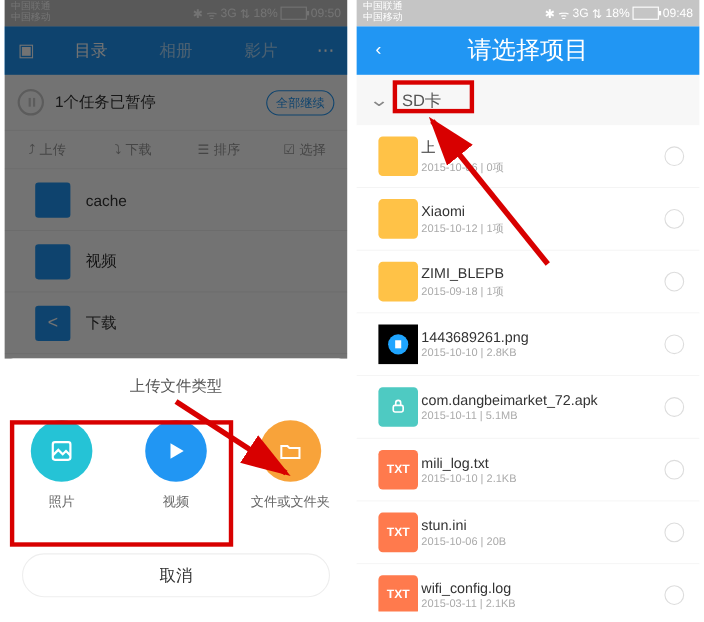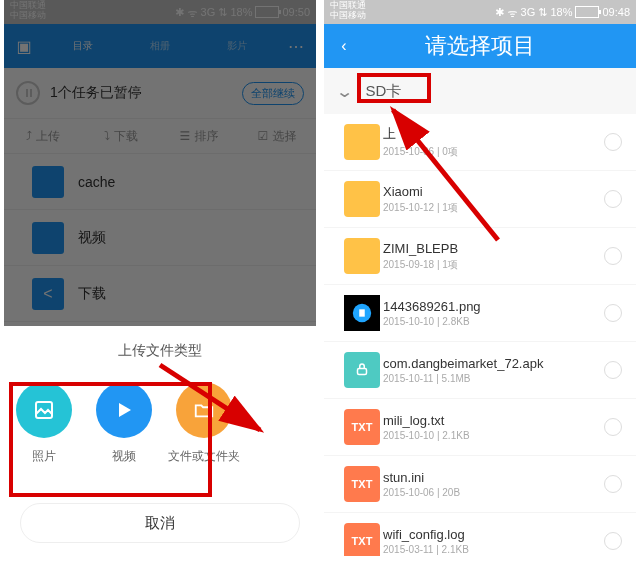--- a/index.html
+++ b/index.html
@@ -12,41 +12,41 @@
   
   .statusbar { height: 24px; background: #c5c5c5; color: #fff; font-size: 10px; display: flex; padding: 0 6px; }
   .statusbar .carriers { line-height: 10px; font-size: 9px; }
   .statusbar .spacer { flex: 1; }
   .statusbar .right-icons { display: flex; align-items: center; gap: 3px; font-size: 11px; }
   .battery { display:inline-block; width: 24px; height: 12px; border: 1px solid #fff; position: relative; }
   .battery::after { content:""; position:absolute; right:-3px; top:3px; width:2px; height:4px; background:#fff; }
 
   
   .topbar { height: 44px; background: #2196f3; color: #fff; display: flex; align-items: center; position: relative; }
-  .topbar .tab { flex:1; text-align:center; font-size:10px; opacity:.6; }
+  .topbar .tab { flex:1; text-align:center; font-size:15px; opacity:.6; }
   .topbar .tab.active { opacity:1; font-weight:500; }
   .topbar .iconbtn { width:40px; text-align:center; font-size:16px; }
   .topbar.rtitle .title { position:absolute; left:0; right:0; text-align:center; font-size:22px; }
 
   
   .pause-row { height:50px; display:flex; align-items:center; padding:14px 12px; background:#fff; font-size:14px; color:#333; }
   .pause-row .circle { width:24px; height:24px; border:2px solid #ccc; border-radius:50%; margin-right:10px; position:relative; }
   .pause-row .circle::before, .pause-row .circle::after { content:""; position:absolute; top:6px; width:2px; height:8px; background:#ccc; }
   .pause-row .circle::before { left:8px; } .pause-row .circle::after { left:12px; }
   .pause-row .pill { margin-left:auto; border:1px solid #2196f3; color:#2196f3; font-size:11px; padding:3px 8px; border-radius:12px; }
   .actionrow { height:36px; display:flex; background:#fff; border-top:1px solid #f0f0f0; border-bottom:1px solid #f0f0f0; }
   .actionrow .act { flex:1; display:flex; align-items:center; justify-content:center; gap:4px; font-size:12px; color:#999; }
   .listrow { height:56px; display:flex; align-items:center; padding:0 28px; background:#fff; border-bottom:1px solid #f0f0f0; }
   .listrow .sq { width:32px; height:32px; background:#2196f3; border-radius:3px; margin-right:14px; display:flex; align-items:center; justify-content:center; color:#fff; font-size:16px; }
   .listrow .label { font-size:14px; color:#333; }
 
   
   .sheet { position:absolute; left:0; right:0; bottom:0; height:230px; background:#fff; border-top-left-radius:8px; border-top-right-radius:8px; }
   .sheet h4 { text-align:center; font-size:14px; color:#555; font-weight:400; padding:16px 0 10px; }
-  .typerow { display:flex; justify-content:flex-start; padding:12px 0 6px; }
+  .typerow { display:flex; justify-content:center; padding:12px 0 6px;gap:24px; }
   .typeitem { width:80px; text-align:center; }
   .typeitem .c { width:56px; height:56px; border-radius:50%; margin:0 auto 10px; display:flex; align-items:center; justify-content:center; }
   .typeitem .lbl { font-size:12px; color:#666; }
   .cancel { margin:32px 16px 0; height:40px; border:1px solid #eee; border-radius:20px; display:flex; align-items:center; justify-content:center; font-size:15px; color:#333; }
 
   
   .dim { position:absolute; left:0; right:0; top:0; bottom:230px; background:rgba(0,0,0,.55); }
 
   
   .sd-header { height:46px; display:flex; align-items:center; padding:0 14px; background:#f7f7f7; font-size:15px; color:#555; }

